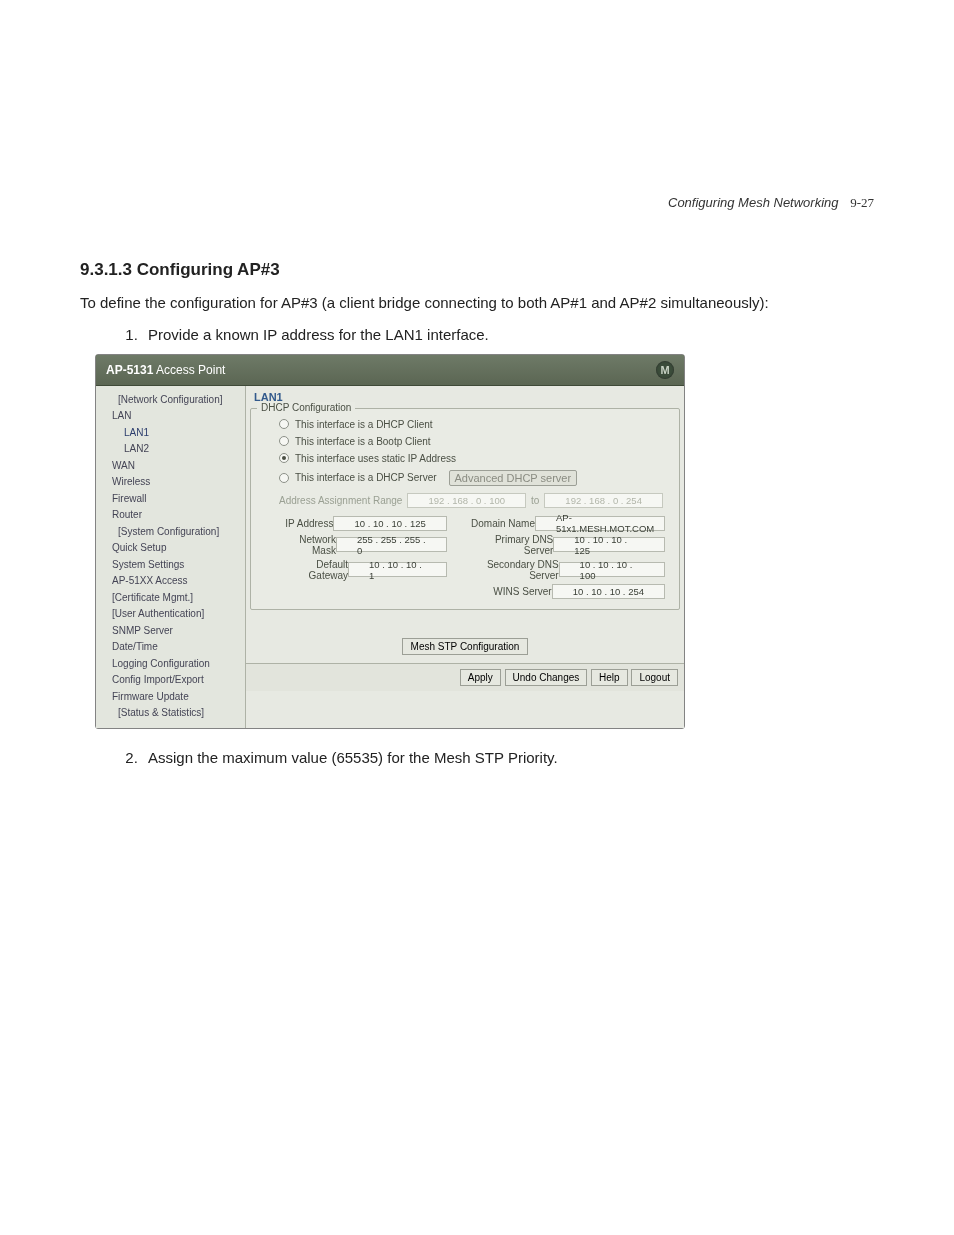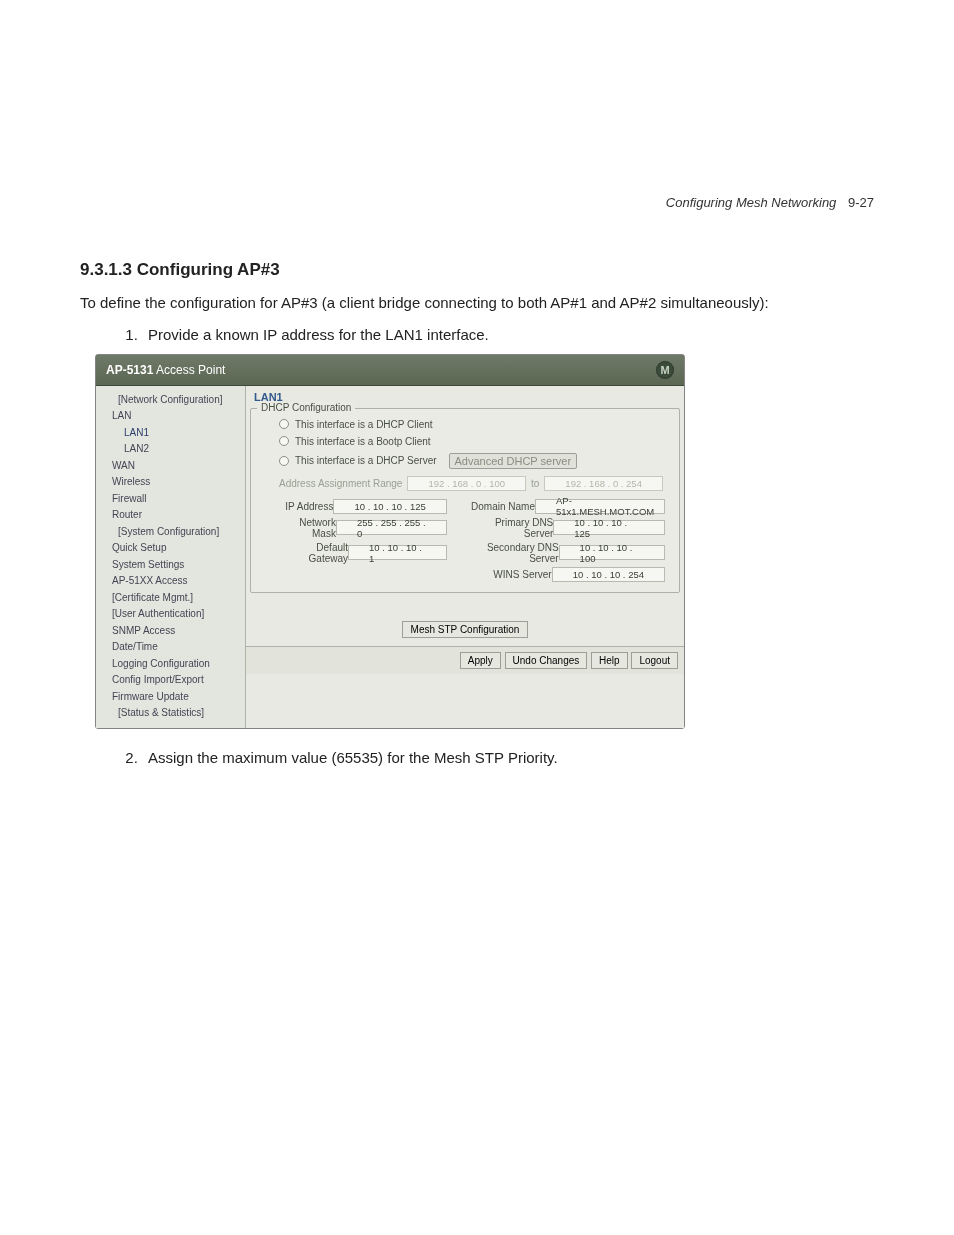--- a/index.html
+++ b/index.html
@@ -1,19 +1,19 @@
 <!DOCTYPE html>
 <html><head>
 <meta charset="utf-8">
 <style>
   * { box-sizing: border-box; margin: 0; padding: 0; }
   html, body { width: 954px; height: 1235px; font-family: Arial, Helvetica, sans-serif; background: #fff; color: #222; }
   .page { width: 954px; height: 1235px; padding: 190px 80px 60px 80px; position: relative; }
   .running-head { position: absolute; top: 195px; right: 80px; font-size: 13px; font-style: italic; color: #333; }
-  .running-head .num { font-style: normal; margin-left: 8px; }
+  .running-head .num { font-style: normal; margin-left: 8px; font-family: Liberation Serif, serif; }
   h3.section-heading { font-size: 17px; font-weight: bold; margin-top: 70px; margin-bottom: 12px; }
   p.body-text { font-size: 15px; line-height: 1.45; margin-bottom: 10px; }
   ol.steps { font-size: 15px; line-height: 1.45; margin-left: 62px; padding-left: 0; }
   ol.steps > li { margin-bottom: 8px; padding-left: 6px; }
   .screenshot-embed { margin: 8px 0 18px 15px; width: 590px; border: 1px solid #838383; border-radius: 3px; background: #d9dcd3; font-family: Tahoma, Verdana, sans-serif; font-size: 10px; color: #3a3f36; box-shadow: inset 0 0 0 1px #f3f4ee; }
   .shot-header { background: linear-gradient(#6e7a67, #5b6653); color: #fff; padding: 6px 10px; font-size: 12px; font-weight: normal; display: flex; align-items: center; justify-content: space-between; border-bottom: 1px solid #3f4a38; }
   .shot-header .brand strong { font-weight: bold; }
   .shot-header .logo { width: 18px; height: 18px; border-radius: 50%; background: #3b4c3a; display: flex; align-items: center; justify-content: center; color: #c8d2c4; font-weight: bold; font-size: 11px; box-shadow: inset 0 0 2px #222; }
   .shot-body { display: flex; }
   .tree-pane { width: 150px; background: #e3e6de; border-right: 1px solid #aeb2a6; padding: 6px 4px 6px 6px; line-height: 1.45; }
@@ -77,21 +77,21 @@
             <li class="lvl1 ">WAN</li>
             <li class="lvl1 ">Wireless</li>
             <li class="lvl1 ">Firewall</li>
             <li class="lvl1 ">Router</li>
             <li class="">[System Configuration]</li>
             <li class="lvl1 ">Quick Setup</li>
             <li class="lvl1 ">System Settings</li>
             <li class="lvl1 ">AP-51XX Access</li>
             <li class="lvl1 ">[Certificate Mgmt.]</li>
             <li class="lvl1 ">[User Authentication]</li>
-            <li class="lvl1 ">SNMP Access</li>
+            <li class="lvl1 ">SNMP Server</li>
             <li class="lvl1 ">Date/Time</li>
             <li class="lvl1 ">Logging Configuration</li>
             <li class="lvl1 ">Config Import/Export</li>
             <li class="lvl1 ">Firmware Update</li>
             <li class="">[Status &amp; Statistics]</li>
           </ul>
       </div>
       <div class="content-pane">
         <div class="page-title">LAN1</div>
 
@@ -99,20 +99,24 @@
           <span class="fieldset-legend">DHCP Configuration</span>
           <div class="fieldset-inner">
 
             <div class="radio-row">
               <span class="radio-dot"></span>
               <span>This interface is a DHCP Client</span>
             </div>
             <div class="radio-row">
               <span class="radio-dot"></span>
               <span>This interface is a Bootp Client</span>
+            </div>
+            <div class="radio-row">
+              <span class="radio-dot on"></span>
+              <span>This interface uses static IP Address</span>
             </div>
             <div class="radio-row">
               <span class="radio-dot"></span>
               <span>This interface is a DHCP Server</span>
               <span class="inline-btn">Advanced DHCP server</span>
             </div>
 
             <div class="assign-row">
               <span class="lbl">Address Assignment Range</span>
               <span class="ip-box dis">192 . 168 .  0  . 100</span>

